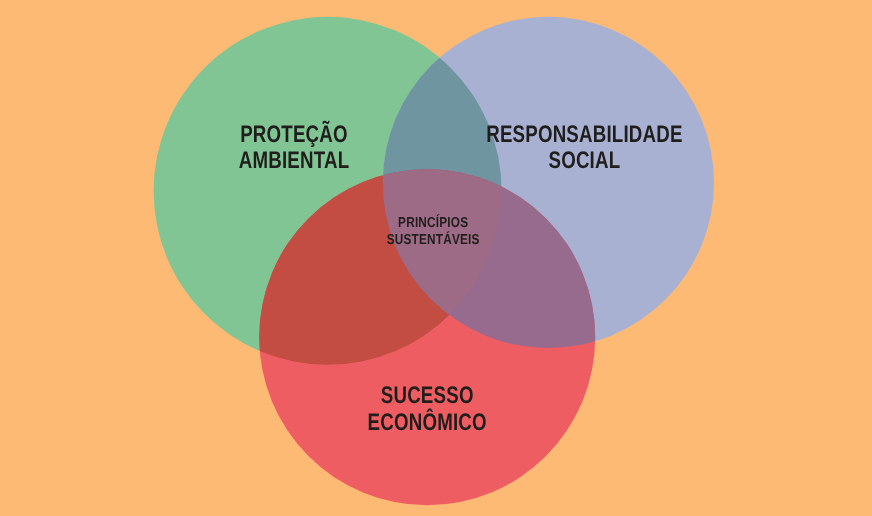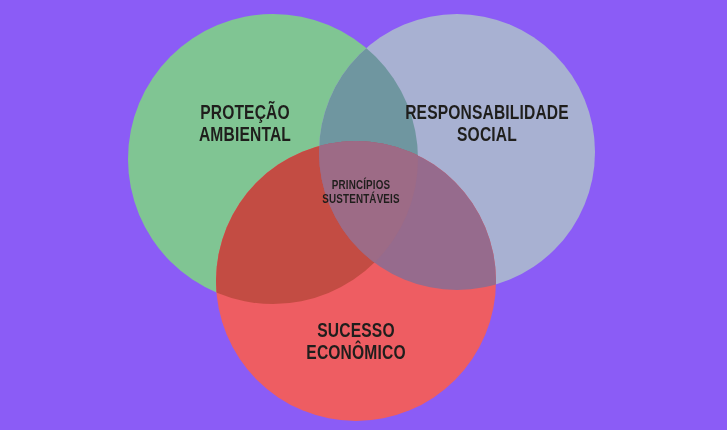--- a/index.html
+++ b/index.html
@@ -4,21 +4,21 @@
 <style>
   html, body {
     margin: 0;
     padding: 0;
     background: #ffffff;
   }
   .stage {
     position: relative;
     width: 727px;
     height: 430px;
-    background: #8b5cf6;
+    background: #fdba74;
     overflow: hidden;
     font-family: "Liberation Sans", sans-serif;
   }
   .stage svg {
     position: absolute;
     left: 0;
     top: 0;
   }
   .vlabel {
     position: absolute;

